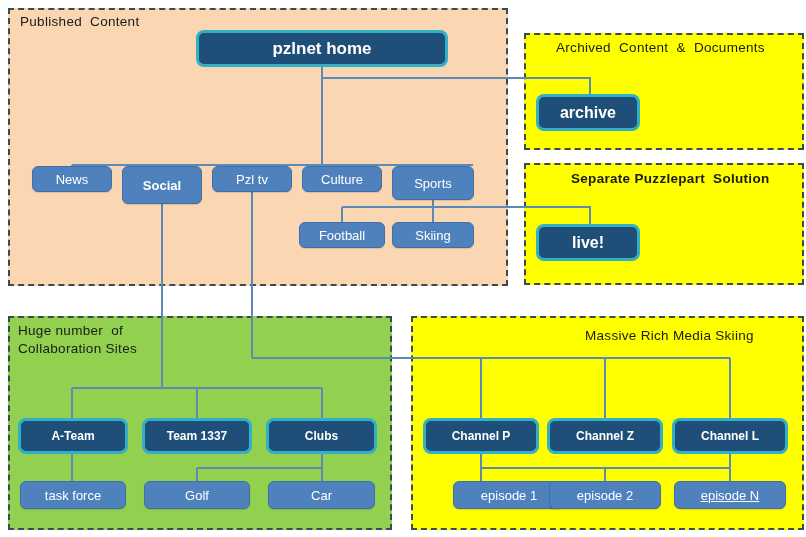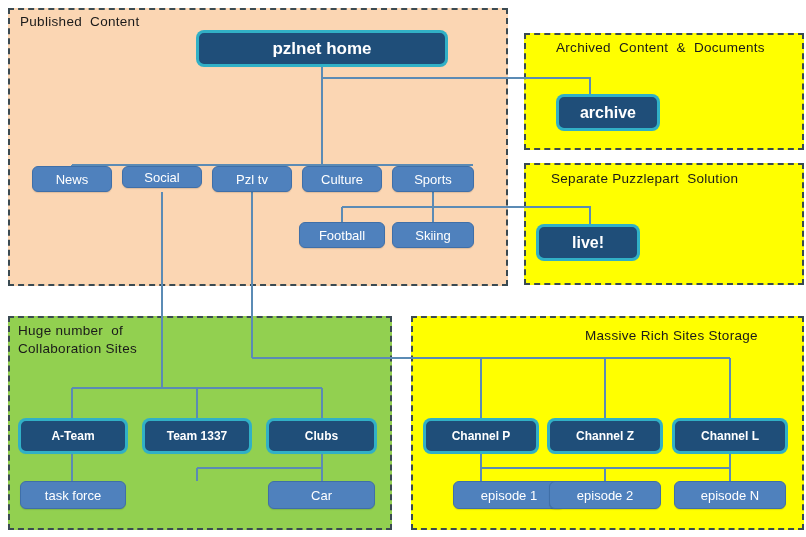--- a/index.html
+++ b/index.html
@@ -87,30 +87,30 @@
   <div class="zone" style="left:8px; top:8px; width:500px; height:278px; background:#fbd6b3;">
   </div>
   <div class="zone-label" style="left:20px; top:13px;">Published  Content</div>
 
   <div class="zone" style="left:524px; top:33px; width:280px; height:117px; background:#ffff00;">
   </div>
   <div class="zone-label" style="left:556px; top:39px;">Archived  Content  &amp;  Documents</div>
 
   <div class="zone" style="left:524px; top:163px; width:280px; height:122px; background:#ffff00;">
   </div>
-  <div class="zone-label" style="left:551px; top:170px;">Separate Puzzlepart  Solution</div>
+  <div class="zone-label" style="left:571px; top:170px;font-weight:bold;">Separate Puzzlepart  Solution</div>
 
   <div class="zone" style="left:8px; top:316px; width:384px; height:214px; background:#92d050;">
   </div>
   <div class="zone-label" style="left:18px; top:322px;">Huge number  of
 Collaboration Sites</div>
 
   <div class="zone" style="left:411px; top:316px; width:393px; height:214px; background:#ffff00;">
   </div>
-  <div class="zone-label" style="left:585px; top:327px;">Massive Rich Sites Storage</div>
+  <div class="zone-label" style="left:585px; top:327px;">Massive Rich Media Skiing</div>
 
   <svg id="wires" viewBox="0 0 806 537" xmlns="http://www.w3.org/2000/svg">
     <g stroke="#5b8bb5" stroke-width="1.6" fill="none" shape-rendering="crispEdges">
 
       <path d="M 322 65 L 322 165"></path>
       <path d="M 72 165 L 473 165"></path>
 
       <path d="M 72 165 L 72 166"></path>
       <path d="M 162 165 L 162 166"></path>
       <path d="M 252 165 L 252 166"></path>
@@ -145,41 +145,42 @@
 
       <path d="M 481 452 L 481 481"></path>
       <path d="M 730 452 L 730 481"></path>
       <path d="M 481 468 L 730 468"></path>
       <path d="M 605 468 L 605 481"></path>
     </g>
   </svg>
 
   <div class="node dark big" style="left:198px; top:32px; width:248px; height:33px;">pzlnet home</div>
 
-  <div class="node dark lg" style="left:558px; top:96px; width:100px; height:33px;">archive</div>
+  <div class="node dark lg" style="left:538px; top:96px; width:100px; height:33px;">archive</div>
 
   <div class="node dark lg" style="left:538px; top:226px; width:100px; height:33px;">live!</div>
 
   <div class="node mid" style="left:32px; top:166px; width:80px; height:26px;">News</div>
-  <div class="node mid" style="left:122px; top:166px; width:80px; height:22px;">Social</div>
+  <div class="node mid" style="left:122px; top:166px; width:80px; height:38px;font-weight:bold;">Social</div>
   <div class="node mid" style="left:212px; top:166px; width:80px; height:26px;">Pzl tv</div>
   <div class="node mid" style="left:302px; top:166px; width:80px; height:26px;">Culture</div>
-  <div class="node mid" style="left:392px; top:166px; width:82px; height:26px;">Sports</div>
+  <div class="node mid" style="left:392px; top:166px; width:82px; height:34px;">Sports</div>
 
   <div class="node mid" style="left:299px; top:222px; width:86px; height:26px;">Football</div>
   <div class="node mid" style="left:392px; top:222px; width:82px; height:26px;">Skiing</div>
 
   <div class="node dark" style="left:20px; top:420px; width:106px; height:32px;">A-Team</div>
   <div class="node dark" style="left:144px; top:420px; width:106px; height:32px;">Team 1337</div>
   <div class="node dark" style="left:268px; top:420px; width:107px; height:32px;">Clubs</div>
 
   <div class="node mid" style="left:20px; top:481px; width:106px; height:28px;">task force</div>
+  <div class="node mid" style="left:144px; top:481px; width:106px; height:28px;">Golf</div>
   <div class="node mid" style="left:268px; top:481px; width:107px; height:28px;">Car</div>
 
   <div class="node dark" style="left:425px; top:420px; width:112px; height:32px;">Channel P</div>
   <div class="node dark" style="left:549px; top:420px; width:112px; height:32px;">Channel Z</div>
   <div class="node dark" style="left:674px; top:420px; width:112px; height:32px;">Channel L</div>
 
   <div class="node mid" style="left:425px; top:481px; width:112px; height:28px;margin-left:28px;">episode 1</div>
   <div class="node mid" style="left:549px; top:481px; width:112px; height:28px;">episode 2</div>
-  <div class="node mid" style="left:674px; top:481px; width:112px; height:28px;">episode N</div>
+  <div class="node mid" style="left:674px; top:481px; width:112px; height:28px;text-decoration:underline;">episode N</div>
 
 </div>
 
 </body></html>

